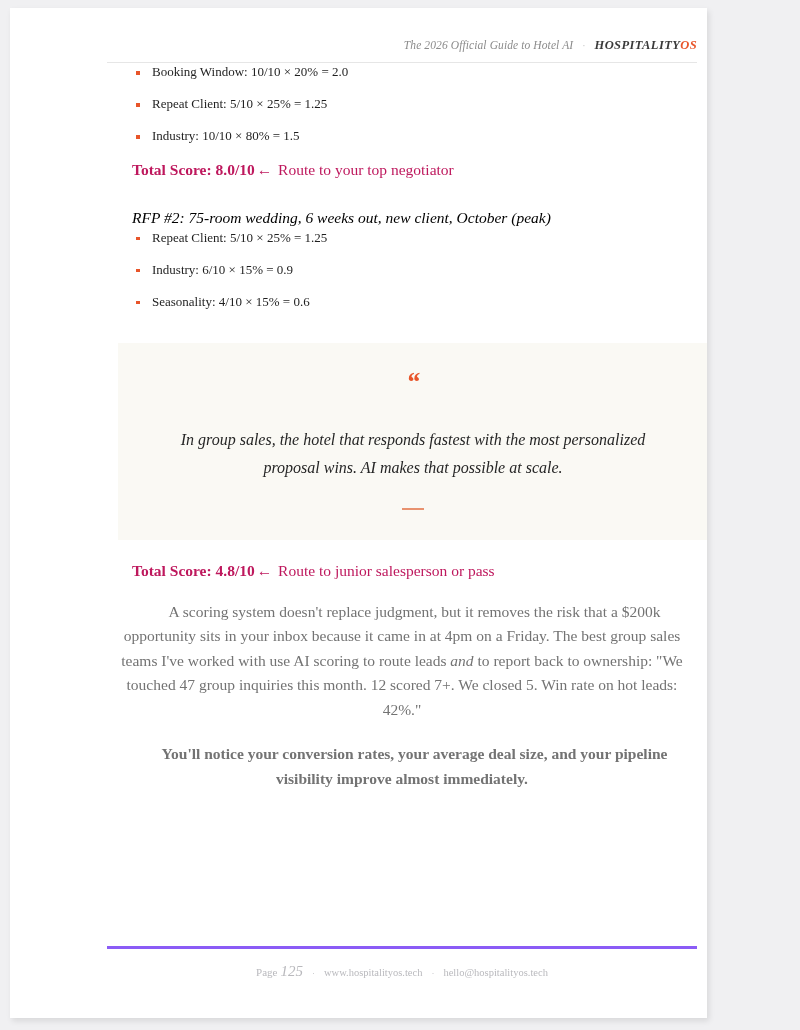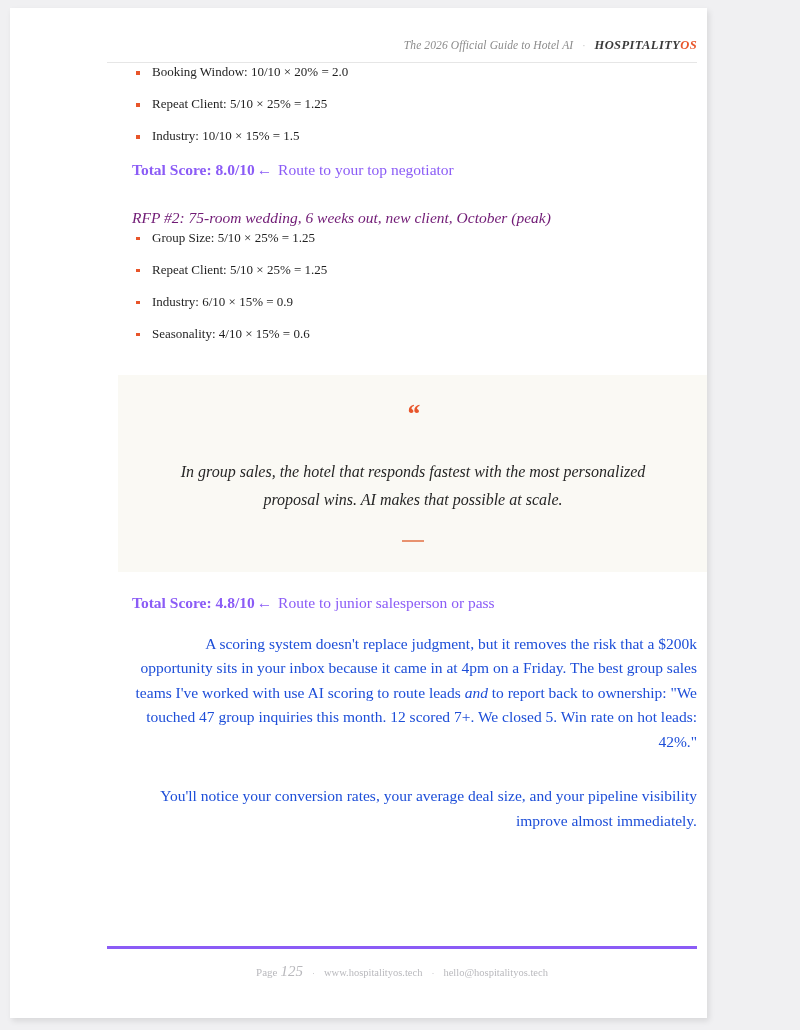--- a/index.html
+++ b/index.html
@@ -85,32 +85,32 @@
     background: #e8552a;
   }
 
   .list-1 { margin-top: 22px; }
   .list-2 { margin-top: 16px; }
 
   
   .score-line {
     font-size: 15.5px;
     line-height: 1.4;
-    color: #8b5cf6;
+    color: #be185d;
     margin: 0 0 6px 25px;
   }
   .score-line .strong { font-weight: bold; }
   .score-line .arrow { margin: 0 2px; }
 
   
   .rfp-caption {
     font-style: italic;
     font-size: 15.5px;
     line-height: 1.4;
-    color: #701a75;
+    color: #000000;
     margin: 26px 0 0 25px;
   }
 
   
   .pullquote {
     margin: 33px 0 0 11px;
     width: 590px;
     background: #faf9f4;
     box-sizing: border-box;
     padding: 26px 62px 30px 62px;
@@ -135,24 +135,24 @@
     width: 22px;
     height: 2px;
     background: #e8926f;
     margin: 27px auto 0 auto;
   }
 
   
   p.body {
     font-size: 15.5px;
     line-height: 1.58;
-    color: #1d4ed8;
+    color: #737373;
     margin: 0 0 16px 0;
     text-indent: 25px;
-    text-align: right;
+    text-align: center;
   }
   p.body .em { font-style: italic; }
   .para-block { margin-top: 20px; }
 
   
   .footer {
     position: absolute;
     left: 97px;
     top: 938px;
     width: 590px;
@@ -180,46 +180,45 @@
 
     <div class="running-head">
       <span class="rh-title">The 2026 Official Guide to Hotel AI</span>
       <span class="rh-sep">·</span>
       <span class="rh-brand"><span>HOSPITALITY</span><span class="accent">OS</span></span>
     </div>
 
     <ul class="bullets list-1">
       <li><span>Booking Window: 10/10 × 20% = 2.0</span></li>
       <li><span>Repeat Client: 5/10 × 25% = 1.25</span></li>
-      <li><span>Industry: 10/10 × 15% = 1.5</span></li>
+      <li><span>Industry: 10/10 × 80% = 1.5</span></li>
     </ul>
 
     <p class="score-line"><span class="strong">Total Score: 8.0/10</span><span class="arrow">←</span> <span>Route to your top negotiator</span></p>
 
     <p class="rfp-caption">RFP #2: 75-room wedding, 6 weeks out, new client, October (peak)</p>
 
     <ul class="bullets list-2">
-      <li><span>Group Size: 5/10 × 25% = 1.25</span></li>
       <li><span>Repeat Client: 5/10 × 25% = 1.25</span></li>
       <li><span>Industry: 6/10 × 15% = 0.9</span></li>
       <li><span>Seasonality: 4/10 × 15% = 0.6</span></li>
     </ul>
 
     <div class="pullquote">
       <div class="pq-mark">“</div>
       <div class="pq-text">In group sales, the hotel that responds fastest with the most personalized proposal wins. AI makes that possible at scale.</div>
       <div class="pq-rule"></div>
     </div>
 
     <div class="para-block">
       <p class="score-line"><span class="strong">Total Score: 4.8/10</span><span class="arrow">←</span> <span>Route to junior salesperson or pass</span></p>
 
       <p class="body" style="margin-top:18px;"><span>A scoring system doesn't replace judgment, but it removes the risk that a $200k opportunity sits in your inbox because it came in at 4pm on a Friday. The best group sales teams I've worked with use AI scoring to route leads </span><span class="em">and</span><span> to report back to ownership: "We touched 47 group inquiries this month. 12 scored 7+. We closed 5. Win rate on hot leads: 42%."</span></p>
 
-      <p class="body" style="margin-top:30px;">You'll notice your conversion rates, your average deal size, and your pipeline visibility improve almost immediately.</p>
+      <p class="body" style="margin-top:20px;font-weight:bold;">You'll notice your conversion rates, your average deal size, and your pipeline visibility improve almost immediately.</p>
     </div>
 
   </div>
 
   <div class="footer">
     <span class="ft-page-label">Page</span><span class="ft-page-num">125</span><span class="ft-sep">·</span><span class="ft-link">www.hospitalityos.tech</span><span class="ft-sep">·</span><span class="ft-link">hello@hospitalityos.tech</span>
   </div>
 
 </div>
 

